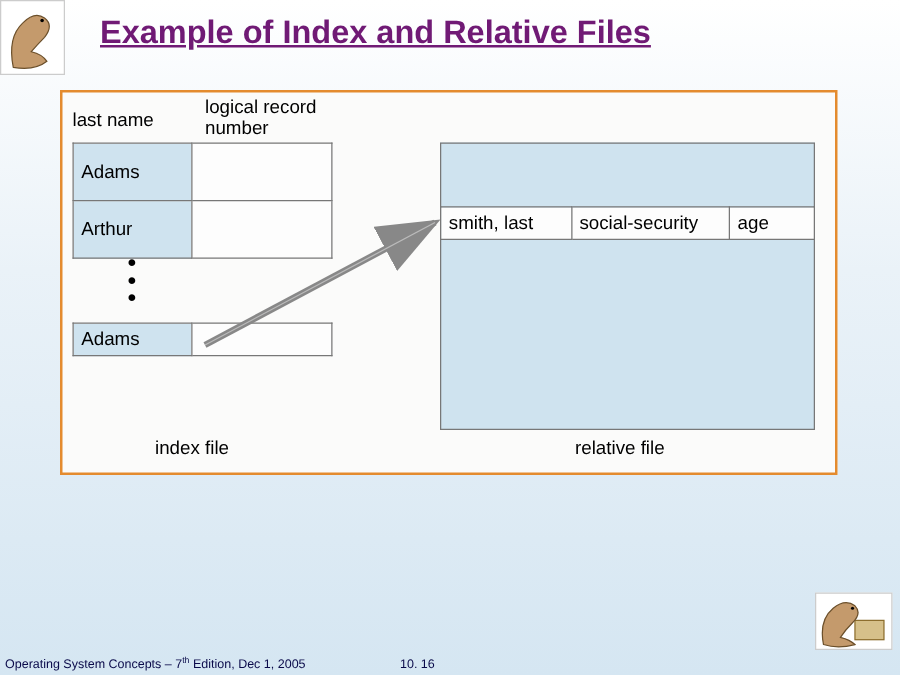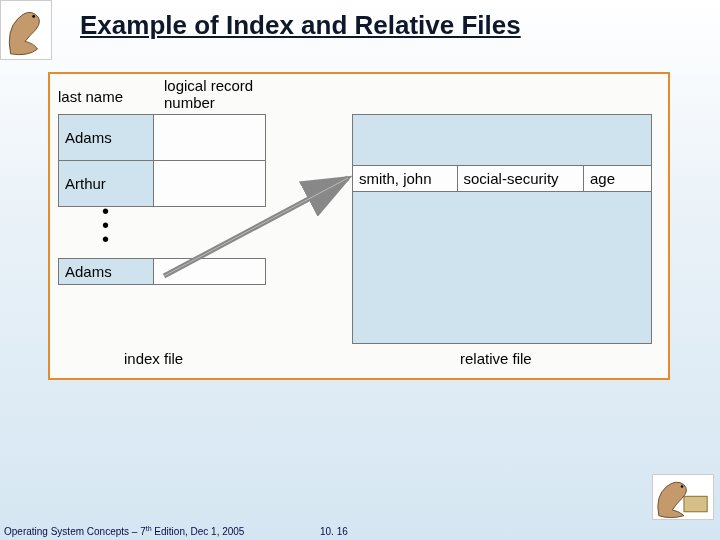--- a/index.html
+++ b/index.html
@@ -14,21 +14,21 @@
     position: absolute; left: 0; top: 0; width: 52px; height: 60px;
     background: #fff; border: 1px solid #ccc;
   }
   .logo-br {
     position: absolute; right: 6px; bottom: 20px; width: 62px; height: 46px;
     background: #fff; border: 1px solid #ccc;
   }
   .dino-s { fill:#c49a6c; stroke:#6b4f2a; stroke-width:1; }
   .title {
     position: absolute; left: 80px; top: 10px;
-    font-size: 26px; font-weight: bold; color: #0f172a;
+    font-size: 26px; font-weight: bold; color: #701a75;
     text-decoration: underline;
   }
   .panel {
     position: absolute; left: 48px; top: 72px; width: 622px; height: 308px;
     border: 2px solid #e48b2e; background: #fbfbfa;
   }
   .hdr-ln { position:absolute; left:8px; top:14px; }
   .hdr-lrn1 { position:absolute; left:114px; top:3px; }
   .hdr-lrn2 { position:absolute; left:114px; top:20px; }
   .idx-table {
@@ -117,21 +117,21 @@
         </tr>
   </tbody>
     </table>
 
   <div class="idx-caption">index file</div>
 
   <div class="rel-block"></div>
   <table class="rec-row">
     <tbody>
         <tr>
-      <td style="width:100px;">smith, john</td>
+      <td style="width:100px;">smith, last</td>
       <td style="width:121px;">social-security</td>
       <td style="width:65px;">age</td>
     </tr>
   </tbody>
     </table>
   <div class="rel-caption">relative file</div>
 
   <svg class="arrow" viewBox="0 0 200 120">
     <defs>
       <marker id="ah" markerWidth="10" markerHeight="8" refX="9" refY="4" orient="auto">

